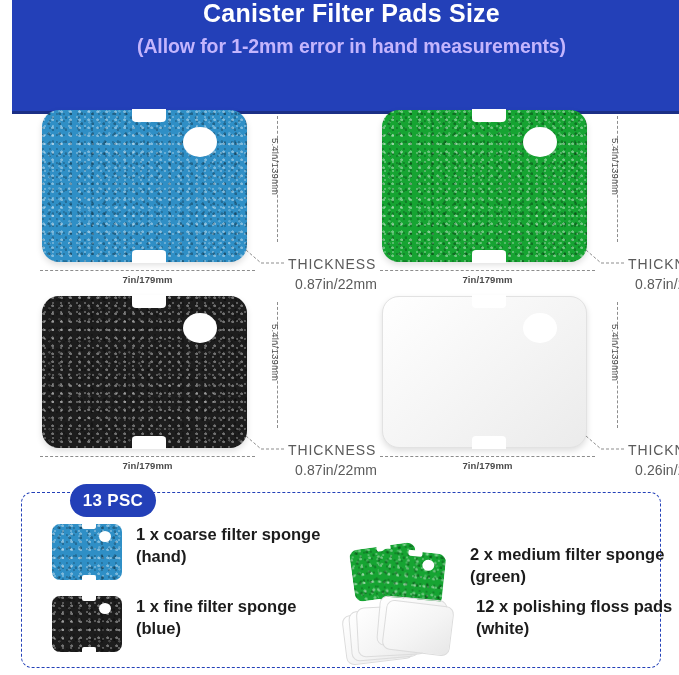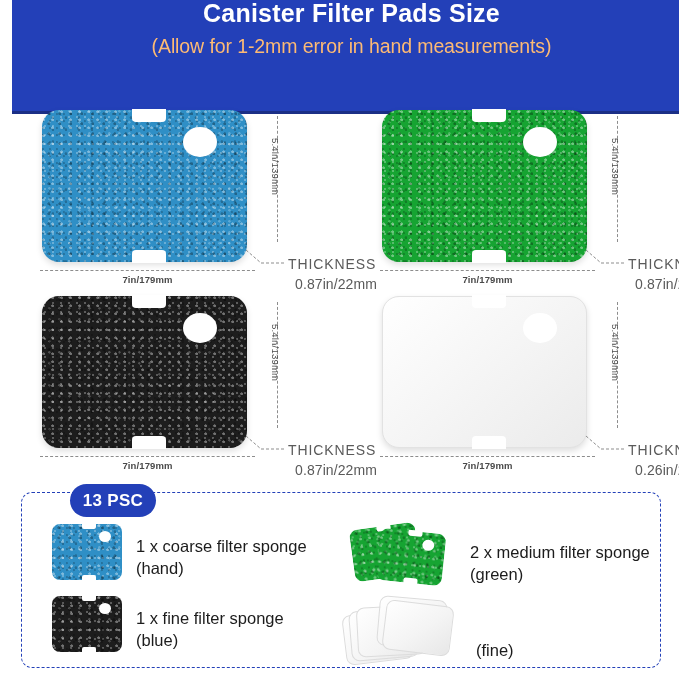--- a/index.html
+++ b/index.html
@@ -31,23 +31,23 @@
   }
   .banner-title {
     color: #ffffff;
     font-size: 25px;
     font-weight: bold;
     letter-spacing: 0.2px;
     line-height: 1.1;
     text-align: center;
   }
   .banner-subtitle {
-    color: #fdba74;
+    color: #c4b5fd;
     font-size: 19.5px;
-    font-weight: normal;
+    font-weight: bold;
     margin-top: 7px;
     text-align: center;
     letter-spacing: -0.1px;
   }
 
   
   .spec-grid {
     position: absolute;
     left: 0; top: 102px;
     width: 679px;
@@ -220,25 +220,26 @@
     font-weight: bold;
     display: flex;
     align-items: center;
     justify-content: center;
     letter-spacing: 0.3px;
   }
 
   .legend-row {
     position: absolute;
     display: flex;
-    align-items: flex-end;
+    align-items: flex-start;
+    font-weight: bold;
   }
   .lr-1 { left: 52px;  top: 524px; }
   .lr-2 { left: 52px;  top: 596px; }
-  .lr-3 { left: 352px; top: 524px; }
+  .lr-3 { left: 352px; top: 544px; }
   .lr-4 { left: 344px; top: 596px; }
 
   .legend-text {
     font-size: 16.5px;
     color: #1c1c1c;
     line-height: 1.32;
     white-space: nowrap;
     margin-left: 14px;
   }
 
@@ -477,16 +478,16 @@
 
 <div class="legend-row lr-4">
   <div class="white-stack">
     <div class="ws ws1"></div>
     <div class="ws ws2"></div>
     <div class="ws ws3"></div>
     <div class="ws ws4"></div>
     <div class="ws ws5"></div>
   </div>
   <div class="legend-text">
-    <br>
-    <span>(fine)</span>
+    <span>12 x  polishing floss pads</span><br>
+    <span>(white)</span>
   </div>
 </div>
 
 </body></html>

